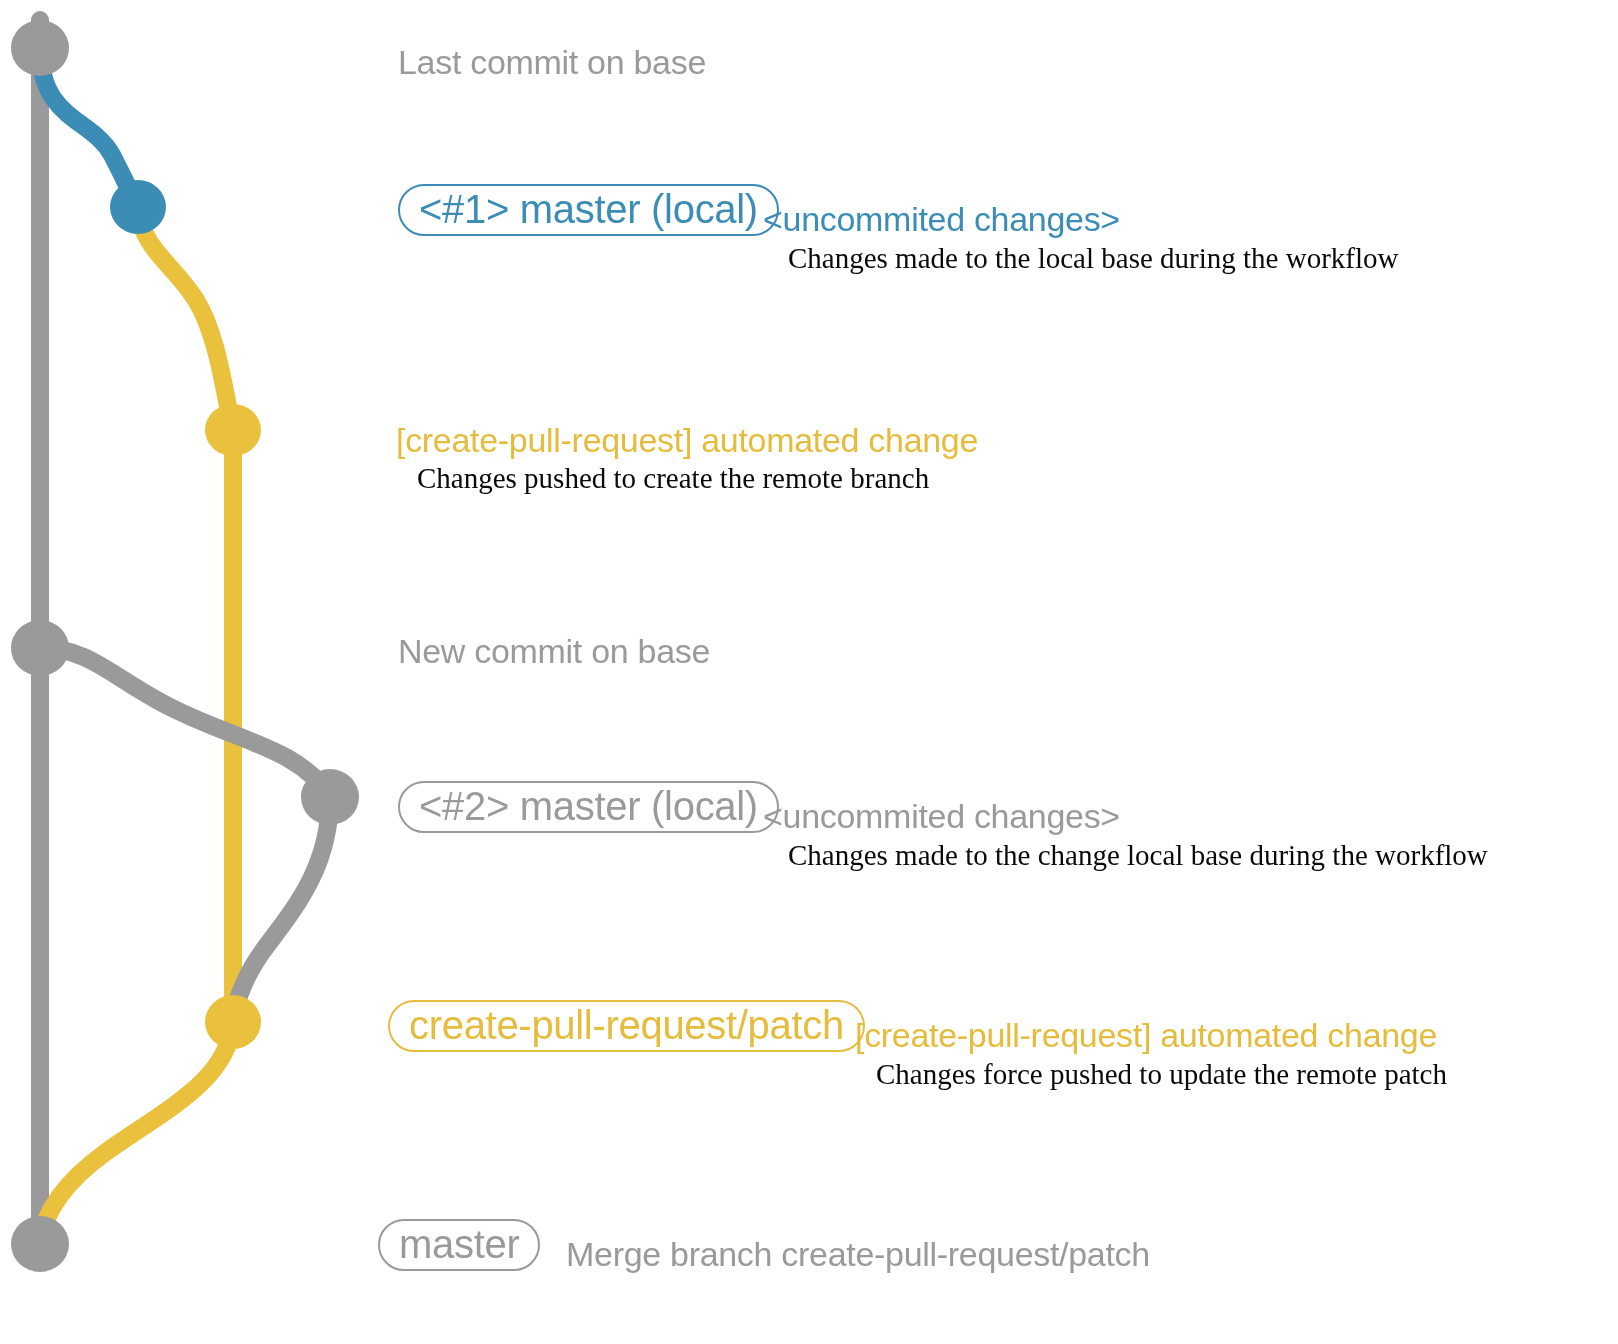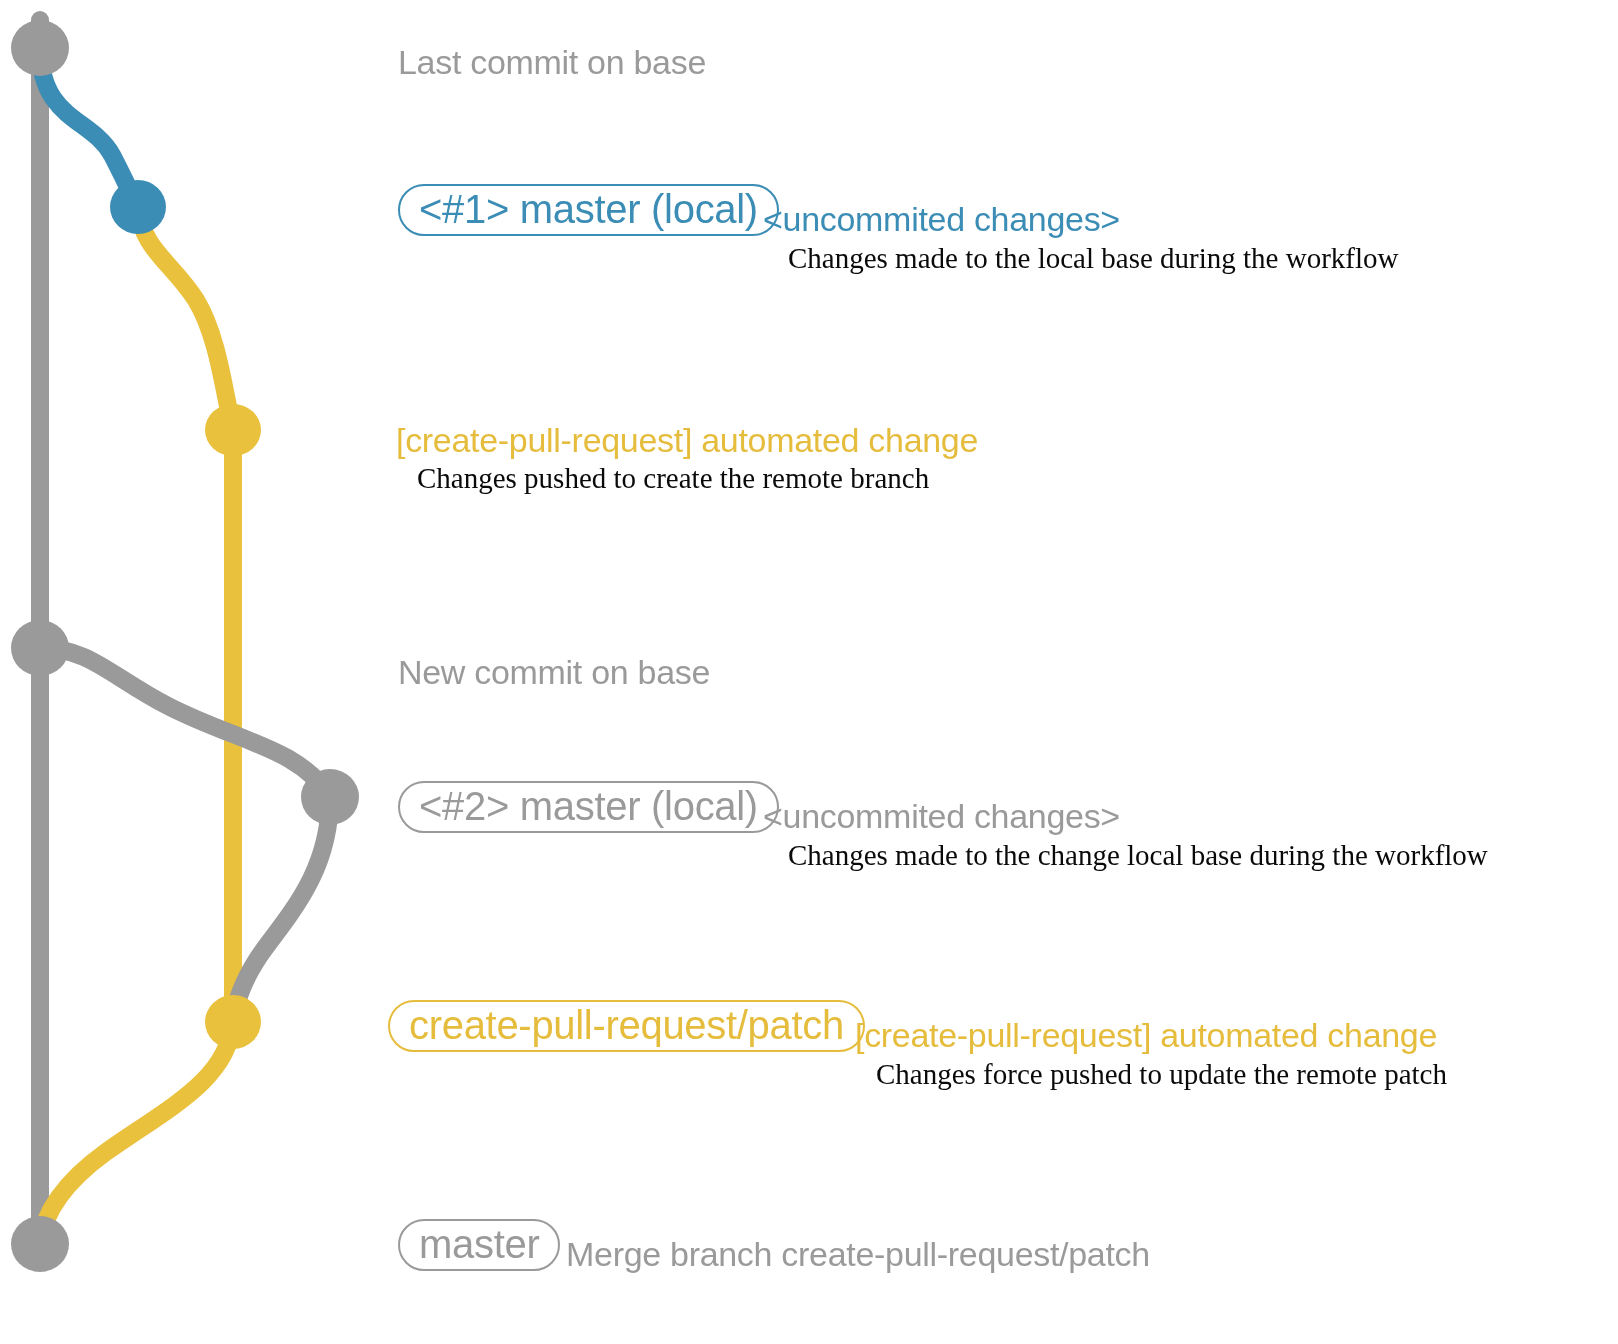--- a/index.html
+++ b/index.html
@@ -89,24 +89,24 @@
 
 <div class="head-line c-gray" style="left:398px;top:36px;">Last commit on base</div>
 
 <div class="ref-pill c-blue" style="left:398px;top:184px;">&lt;#1&gt; master (local)</div>
 <div class="head-line c-blue" style="left:763px;top:193px;">&lt;uncommited changes&gt;</div>
 <div class="desc-line" style="left:788px;top:244px;">Changes made to the local base during the workflow</div>
 
 <div class="head-line c-gold" style="left:396px;top:414px;">[create-pull-request] automated change</div>
 <div class="desc-line" style="left:417px;top:464px;">Changes pushed to create the remote branch</div>
 
-<div class="head-line c-gray" style="left:398px;top:646px;">New commit on base</div>
+<div class="head-line c-gray" style="left:398px;top:625px;">New commit on base</div>
 
 <div class="ref-pill c-gray" style="left:398px;top:781px;">&lt;#2&gt; master (local)</div>
 <div class="head-line c-gray" style="left:763px;top:790px;">&lt;uncommited changes&gt;</div>
 <div class="desc-line" style="left:788px;top:841px;">Changes made to the change local base during the workflow</div>
 
 <div class="ref-pill c-gold" style="left:388px;top:1000px;">create-pull-request/patch</div>
 <div class="head-line c-gold" style="left:855px;top:1009px;">[create-pull-request] automated change</div>
 <div class="desc-line" style="left:876px;top:1060px;">Changes force pushed to update the remote patch</div>
 
-<div class="ref-pill c-gray" style="left:398px;top:1219px;">master</div>
+<div class="ref-pill c-gray" style="left:378px;top:1219px;">master</div>
 <div class="head-line c-gray" style="left:566px;top:1228px;">Merge branch create-pull-request/patch</div>
 
 </body></html>

